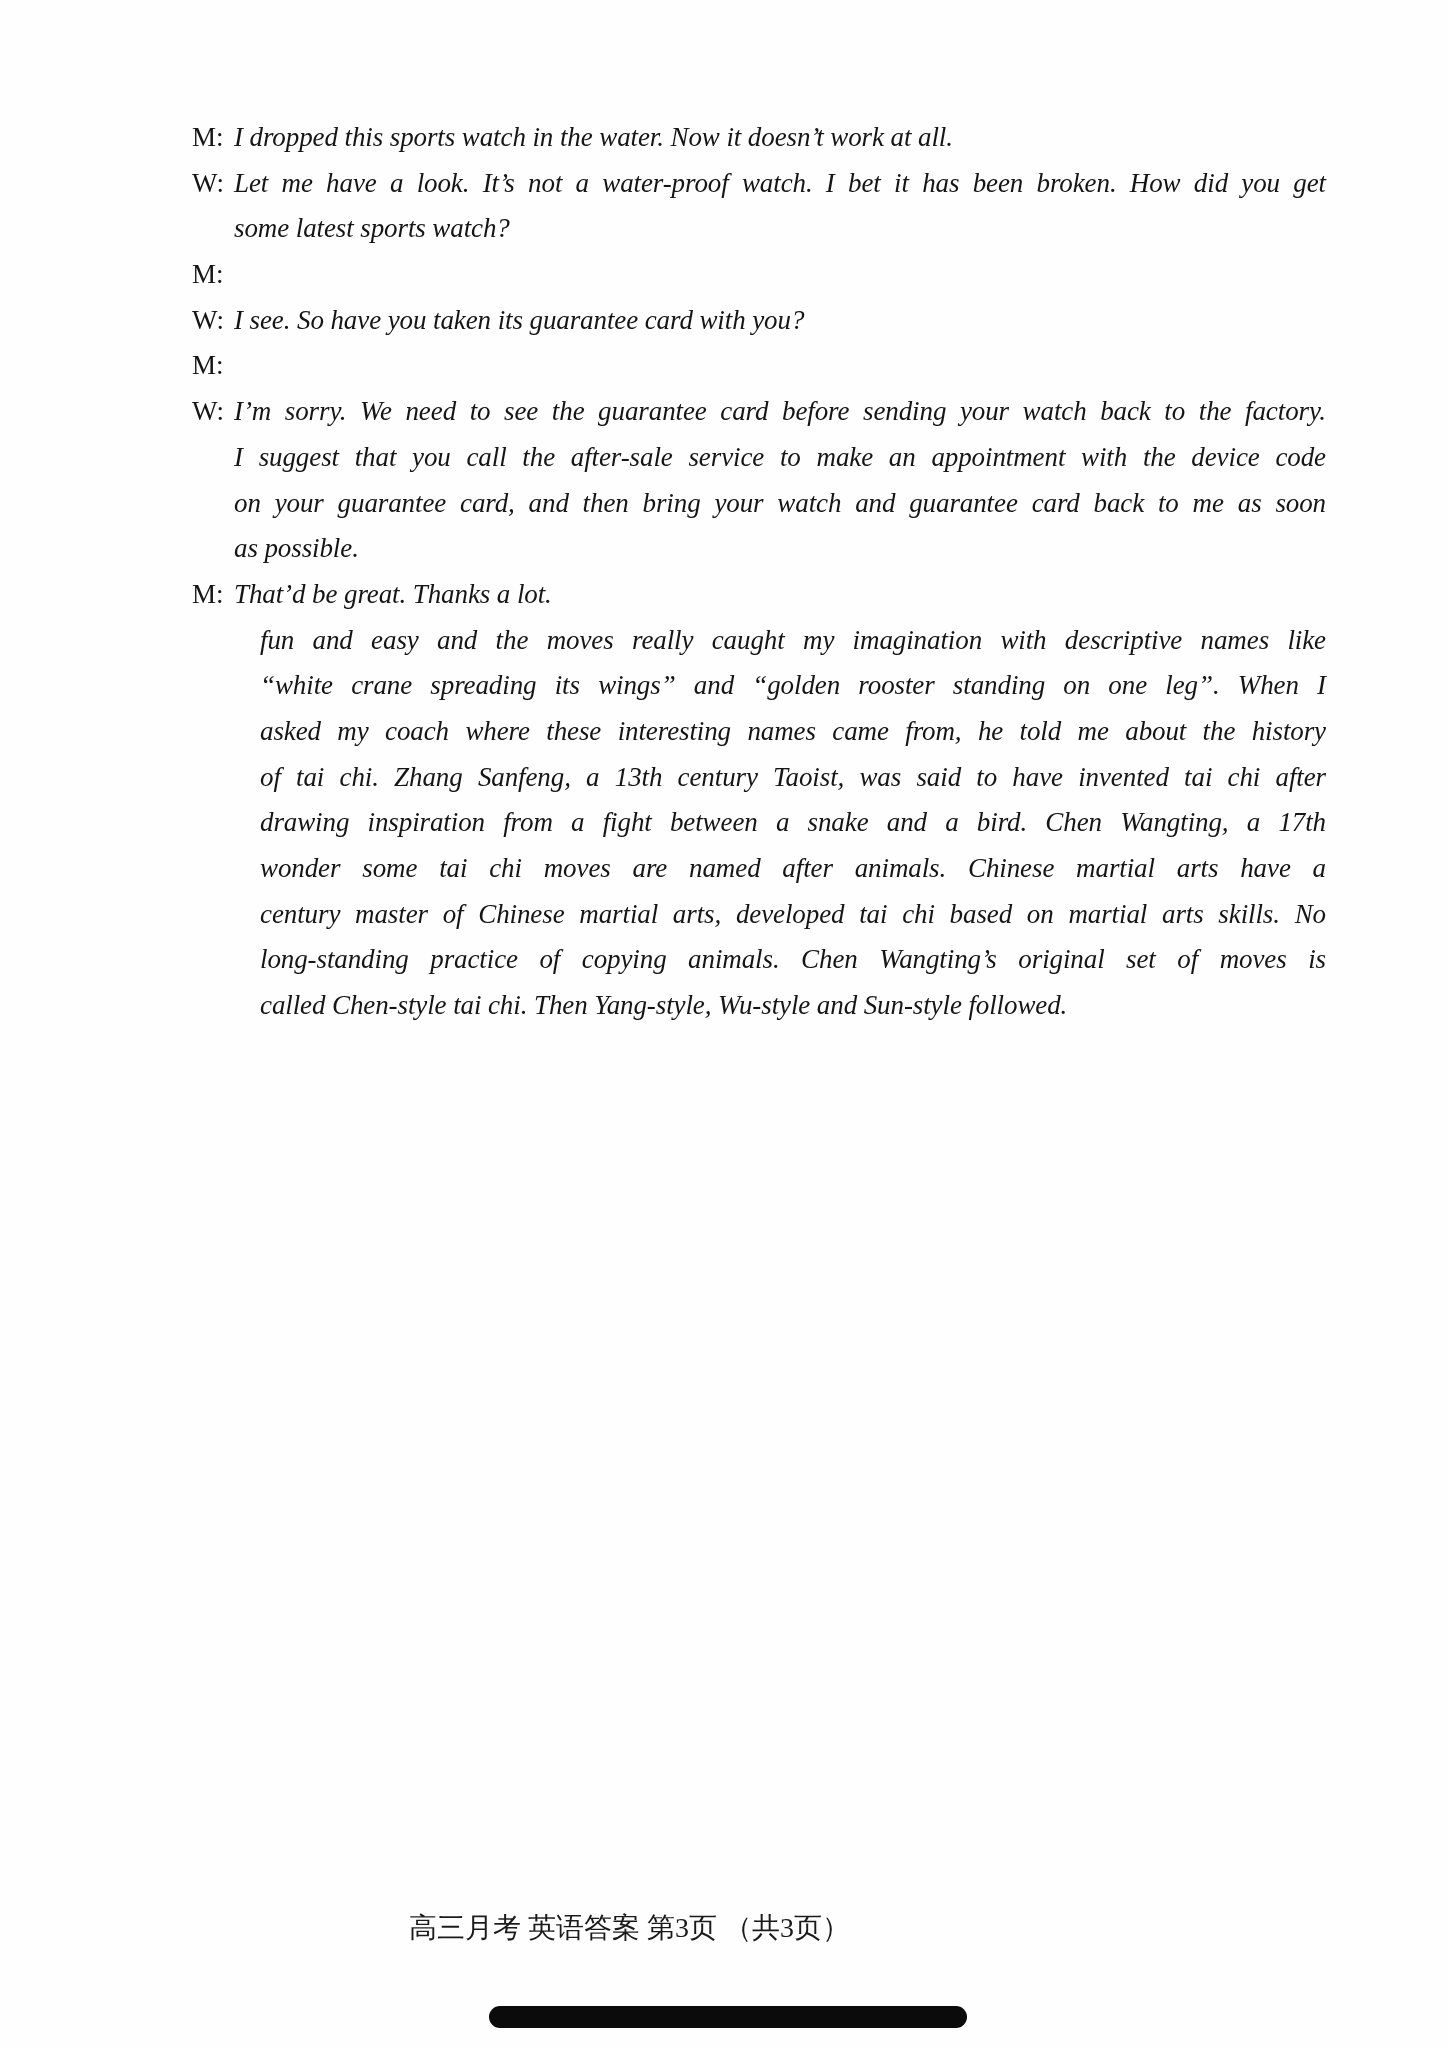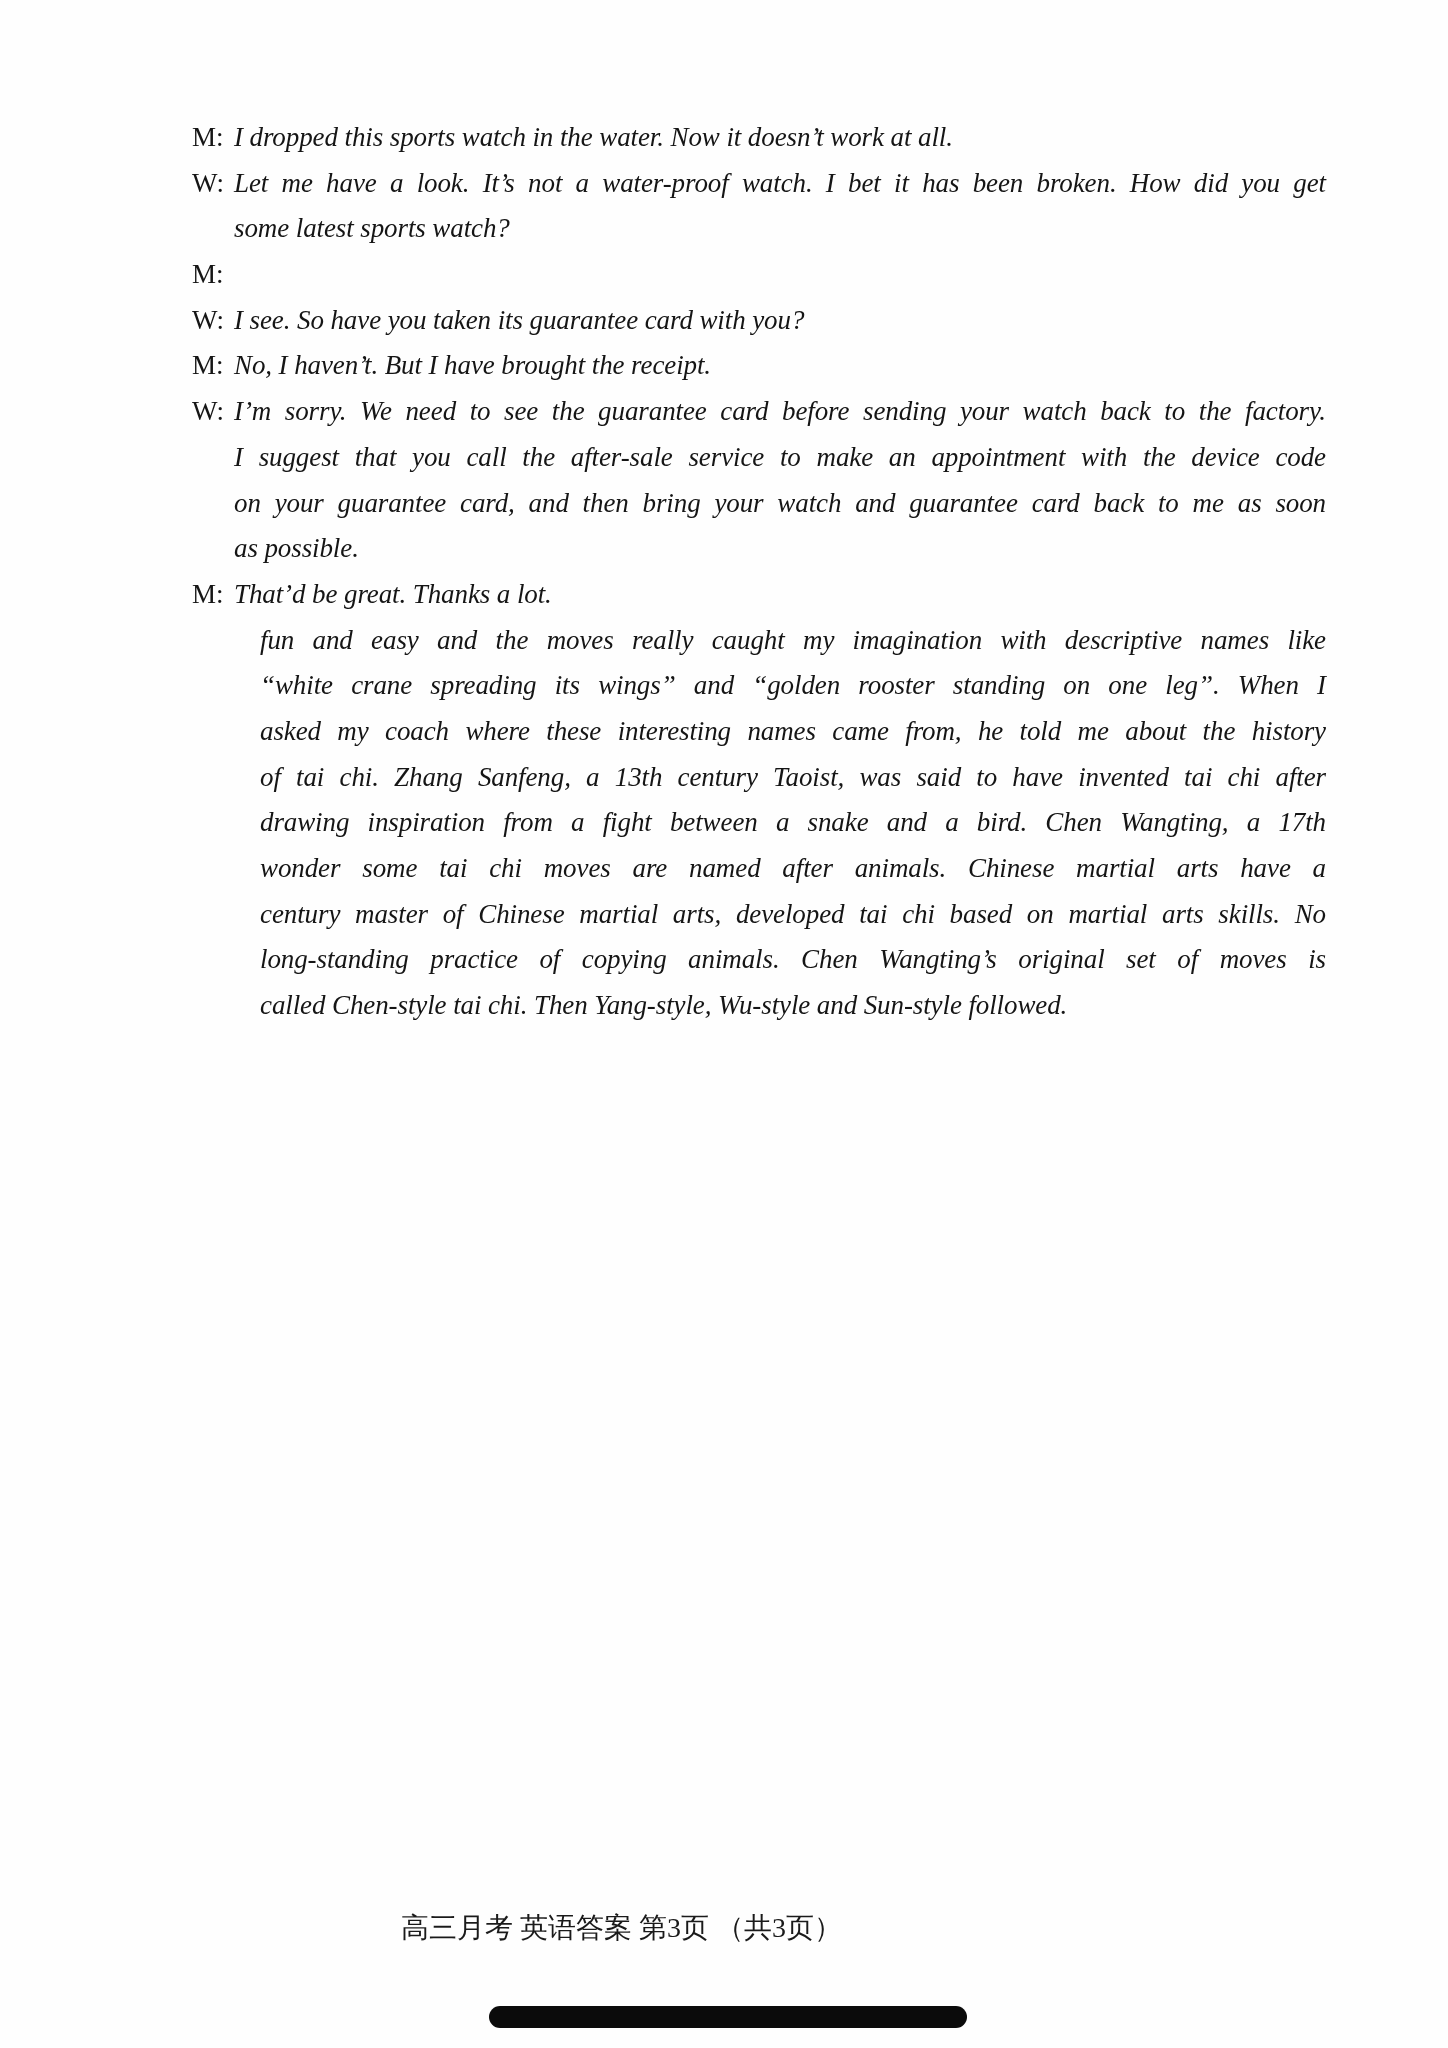--- a/index.html
+++ b/index.html
@@ -47,21 +47,21 @@
   }
   .txt.para {
     margin-left: 260px;
   }
   .txt.just {
     text-align: justify;
     text-align-last: justify;
   }
   .footer {
     position: absolute;
-    left: 0;
+    left: 8px;
     top: 1905px;
     width: 1243px;
     height: 46px;
     line-height: 46px;
     text-align: center;
     font-size: 28px;
     color: #1a1a1a;
   }
   .bottom-bar {
     position: absolute;
@@ -99,21 +99,20 @@
       <span class="label">M:</span>
     </div>
 
     <div class="line">
       <span class="label">W:</span>
       <div class="txt">I see. So have you taken its guarantee card with you?</div>
     </div>
 
     <div class="line">
       <span class="label">M:</span>
-      <div class="txt">No, I haven’t. But I have brought the receipt.</div>
     </div>
 
     <div class="line">
       <span class="label">W:</span>
       <div class="txt just">I’m sorry. We need to see the guarantee card before sending your watch back to the factory.</div>
     </div>
 
     <div class="line">
       <span class="label"></span>
       <div class="txt just">I suggest that you call the after-sale service to make an appointment with the device code</div>

